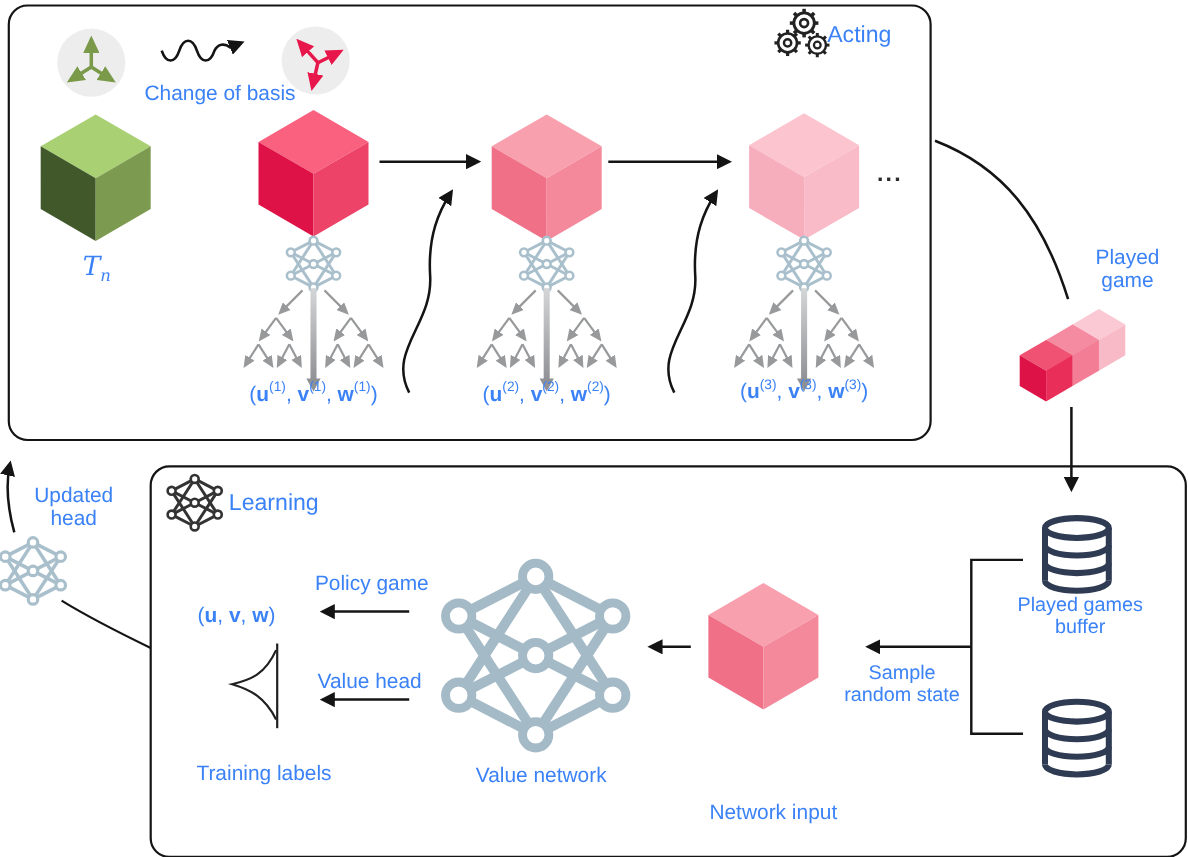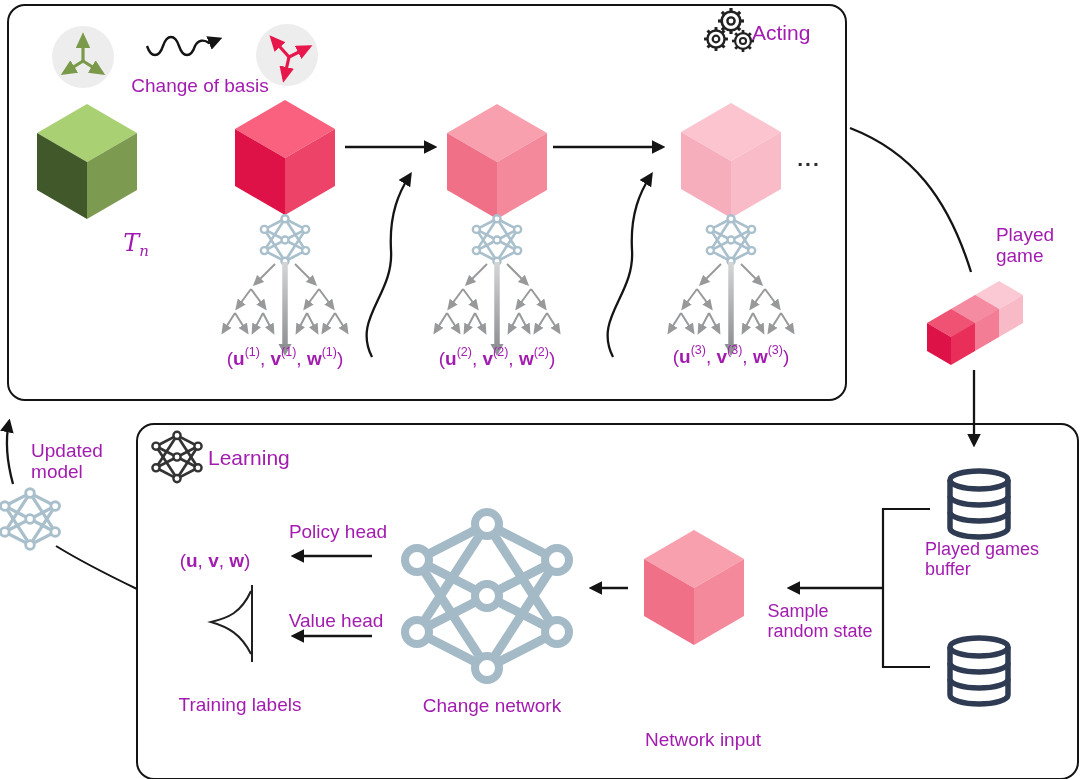--- a/index.html
+++ b/index.html
@@ -1,28 +1,28 @@
 <!DOCTYPE html>
 <html><head>
 <meta charset="utf-8">
 <style>
   html,body{margin:0;padding:0;background:#fff;}
   .canvas{position:relative;width:1080px;height:779px;background:#fff;overflow:hidden;
           font-family:"Liberation Sans",sans-serif;}
   .box{position:absolute;border:2px solid #141414;border-radius:18px;background:#fff;z-index:0;}
   svg.layer{position:absolute;left:0;top:0;z-index:2;pointer-events:none;}
-  .t{position:absolute;z-index:3;color:#a21caf;font-size:19px;white-space:nowrap;line-height:21px;}
-  .c{transform:translate(-50%,-50%);text-align:left;}
+  .t{position:absolute;z-index:3;color:#3b82f6;font-size:19px;white-space:nowrap;line-height:21px;}
+  .c{transform:translate(-50%,-50%);text-align:center;}
   .lv{transform:translate(0,-50%);}
   .title{font-size:21px;}
   .small{font-size:18px;line-height:20px;}
   .uvw{font-size:19px;}
   .uvw b{font-weight:bold;}
   .uvw sup{font-size:12.5px;position:relative;top:-1px;}
-  .tensor{font-size:24px;margin-left:48px;}
+  .tensor{font-size:24px;}
   .tensor i{font-family:"DejaVu Serif",serif;}
   .tensor sub{font-size:15px;font-family:"DejaVu Serif",serif;font-style:italic;}
   .dots{font-size:21px;font-weight:bold;letter-spacing:2px;color:#2b2b2b;}
 </style>
 </head>
 <body>
 
 <div class="canvas">
 
   <div class="box" style="left:7px;top:4px;width:836px;height:393px"></div>
@@ -223,24 +223,24 @@
   <div class="t c tensor" style="left:88px;top:247px"><i>T</i><sub>n</sub></div>
   <div class="t c dots" style="left:809px;top:158px">...</div>
 
   <div class="t c uvw" style="left:285px;top:356px"><span>(</span><b>u</b><sup>(1)</sup><span>, </span><b>v</b><sup>(1)</sup><span>, </span><b>w</b><sup>(1)</sup><span>)</span></div>
   <div class="t c uvw" style="left:497px;top:356px"><span>(</span><b>u</b><sup>(2)</sup><span>, </span><b>v</b><sup>(2)</sup><span>, </span><b>w</b><sup>(2)</sup><span>)</span></div>
   <div class="t c uvw" style="left:731px;top:354px"><span>(</span><b>u</b><sup>(3)</sup><span>, </span><b>v</b><sup>(3)</sup><span>, </span><b>w</b><sup>(3)</sup><span>)</span></div>
 
   <div class="t c" style="left:1025px;top:245px"><span>Played</span><br><span>game</span></div>
 
   <div class="t lv title" style="left:208px;top:457px">Learning</div>
-  <div class="t c" style="left:338px;top:531px">Policy head</div>
+  <div class="t c" style="left:338px;top:531px">Policy game</div>
   <div class="t c uvw" style="left:215px;top:560px"><span>(</span><b>u</b><span>, </span><b>v</b><span>, </span><b>w</b><span>)</span></div>
   <div class="t c" style="left:336px;top:620px">Value head</div>
   <div class="t c" style="left:240px;top:704px">Training labels</div>
-  <div class="t c" style="left:492px;top:705px">Change network</div>
+  <div class="t c" style="left:492px;top:705px">Value network</div>
   <div class="t c" style="left:703px;top:739px">Network input</div>
   <div class="t c small" style="left:982px;top:559px"><span>Played games</span><br><span>buffer</span></div>
   <div class="t c small" style="left:820px;top:621px"><span>Sample</span><br><span>random state</span></div>
 
-  <div class="t c" style="left:67px;top:461px"><span>Updated</span><br><span>model</span></div>
+  <div class="t c" style="left:67px;top:461px"><span>Updated</span><br><span>head</span></div>
 
 </div>
 
 </body></html>

